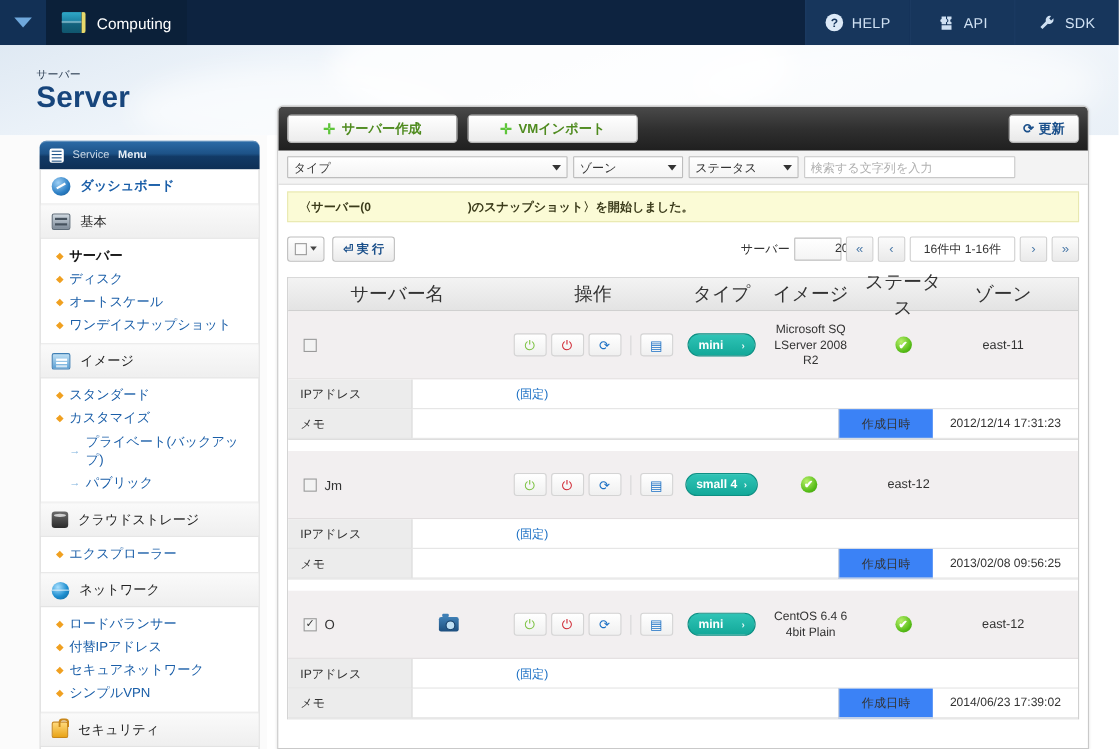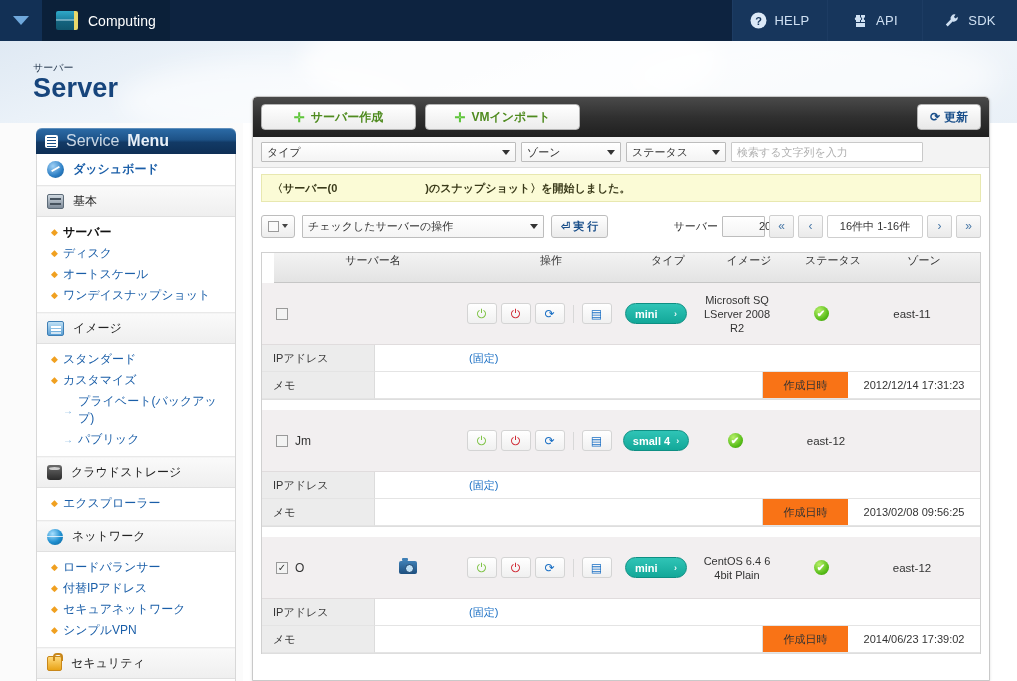--- a/index.html
+++ b/index.html
@@ -69,21 +69,21 @@
   #leftbg{position:absolute;left:0;top:123px;width:243px;height:558px;background:#fbfbfb;}
   #rightbg{position:absolute;left:243px;top:123px;width:774px;height:558px;background:#ffffff;}
 
   
   #sidebar{
     position:absolute;left:36px;top:128px;width:200px;
   }
   .svc-head{
     height:26px;border-radius:6px 6px 0 0;
     background:linear-gradient(180deg,#2c6ca8 0%,#1d5287 45%,#123a66 55%,#0e2f55 100%);
-    display:flex;align-items:center;gap:8px;padding:0 9px;color:#e8f0f8;font-size:16px;
+    display:flex;align-items:center;gap:8px;padding:0 9px;color:#e8f0f8;font-size:10px;
     box-shadow:inset 0 1px 0 rgba(255,255,255,.25);
   }
   .svc-head .ico{
     width:13px;height:13px;background:#fff;border-radius:2px;position:relative;
   }
   .svc-head .ico:before{
     content:"";position:absolute;left:2px;top:2px;width:9px;height:1.6px;background:#1d5287;
     box-shadow:0 3px 0 #1d5287, 0 6px 0 #1d5287, 0 9px 0 #1d5287;
   }
   .svc-head .t1{opacity:.85}
@@ -213,21 +213,21 @@
   }
   .pgtext{
     min-width:96px;height:23px;border:1px solid #cfcfcf;background:#fff;border-radius:2px;
     display:flex;align-items:center;justify-content:center;font-size:11px;color:#333;
   }
 
   
   .tblwrap{margin:10px 8px 0 8px;border:1px solid #d0d0d0;border-bottom:none;}
   .thead{
     height:30px;background:linear-gradient(180deg,#f3f3f3,#e3e3e3);
-    border-bottom:1px solid #c6c6c6;display:flex;font-size:11px;color:#333;margin-left:12px;
+    border-bottom:1px solid #c6c6c6;display:flex;align-items:center;font-size:17px;color:#333;
   }
   .c-name{width:198px;text-align:center;}
   .c-ops{width:158px;text-align:center;}
   .c-type{width:76px;text-align:center;}
   .c-img{width:86px;text-align:center;}
   .c-stat{width:82px;text-align:center;}
   .c-zone{width:100px;text-align:center;}
 
   .srow{display:flex;align-items:center;min-height:62px;background:#f2eff0;border-bottom:1px solid #e0dcdd;}
   .srow .c-name{display:flex;align-items:center;gap:7px;text-align:left;padding-left:14px;}
@@ -278,21 +278,21 @@
   .dlabel{
     width:113px;background:#ececec;border-right:1px solid #dcdcdc;border-bottom:1px solid #e4e4e4;
     display:flex;align-items:center;padding-left:11px;font-size:11px;color:#333;
   }
   .dval{
     flex:1;border-bottom:1px solid #e4e4e4;display:flex;align-items:center;
     padding-left:14px;font-size:11px;color:#333;
   }
   .dval .fixed{color:#1a6fc4;margin-left:80px;}
   .dlabel2{
-    width:86px;background:#f97316;border-left:1px solid #dcdcdc;border-bottom:1px solid #e4e4e4;
+    width:86px;background:#3b82f6;border-left:1px solid #dcdcdc;border-bottom:1px solid #e4e4e4;
     display:flex;align-items:center;justify-content:center;font-size:11px;color:#333;
   }
   .dval2{
     width:132px;border-bottom:1px solid #e4e4e4;display:flex;align-items:center;justify-content:center;
     font-size:11px;color:#333;
   }
   .rowgap{height:10px;background:#fff;}
 </style>
 </head>
 <body>
@@ -495,24 +495,20 @@
     <span>〈サーバー(0</span>
     <span class="mono-gap"></span>
     <span>)のスナップショット〉を開始しました。</span>
   </div>
 
   <div class="actbar">
     <div class="chk-drop">
       <span class="cb"></span>
       <span class="car"></span>
     </div>
-    <div class="sel sel-action">
-      <span>チェックしたサーバーの操作</span>
-      <span class="car"></span>
-    </div>
     <div class="btn-exec">
       <span>⏎</span>
       <span>実 行</span>
     </div>
 
     <div class="pager">
       <span class="plabel">サーバー</span>
       <div class="sel sel-count">
         <span>20</span>
         <span class="car"></span>

